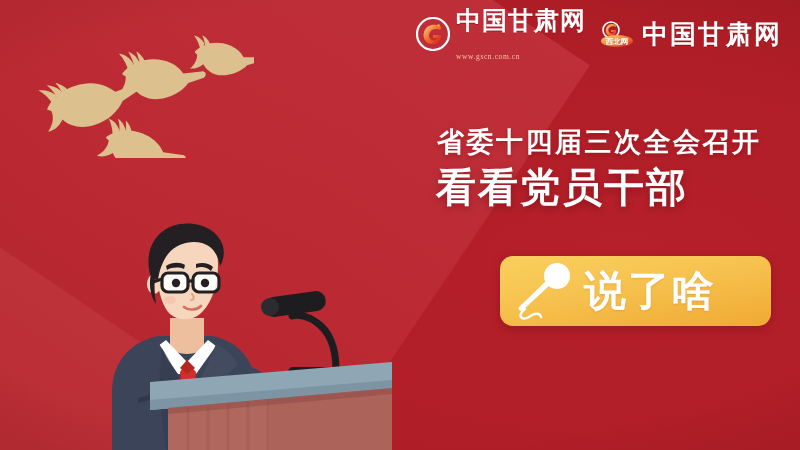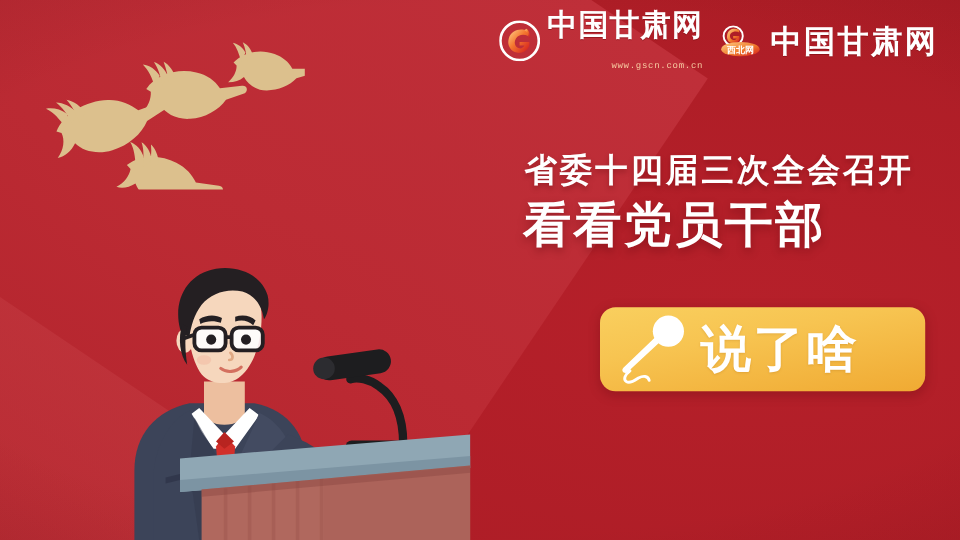--- a/index.html
+++ b/index.html
@@ -37,30 +37,30 @@
     background:radial-gradient(120% 95% at 50% 50%, rgba(0,0,0,0) 52%, rgba(90,10,14,.30) 100%);
   }
   
   .doves{position:absolute;left:24px;top:18px;width:230px;height:140px;}
   
   .logobar{
     position:absolute;right:18px;top:14px;height:40px;
     display:flex;align-items:center;gap:12px;
   }
   .logo-mark{width:34px;height:34px;flex:none;}
-  .logo-block{display:flex;align-items:center;gap:6px;text-align:right;}
+  .logo-block{display:flex;align-items:center;gap:6px;}
   .logo-words{display:flex;flex-direction:column;justify-content:center;line-height:1;}
   .logo-cn{
     font-size:25px;font-weight:bold;color:#fff;letter-spacing:1px;
     text-shadow:0 1px 0 rgba(120,10,14,.55);
     font-family:"DejaVu Sans","Liberation Sans",sans-serif;
   }
   .logo-url{
     font-size:7.5px;color:#f6c9a0;letter-spacing:.6px;margin-top:20px;
-    font-family:Liberation Mono, monospace;
+    font-family:Liberation Serif, serif;
   }
   .logo-badge{
     width:38px;height:26px;flex:none;position:relative;
   }
   .logo-client{
     font-size:26px;font-weight:bold;color:#fff;letter-spacing:2px;
     text-shadow:0 1px 0 rgba(120,10,14,.55);
     font-family:"DejaVu Sans","Liberation Sans",sans-serif;
   }
   

